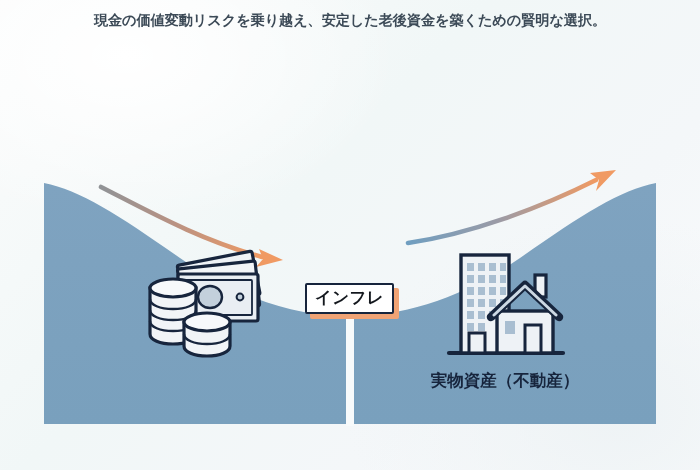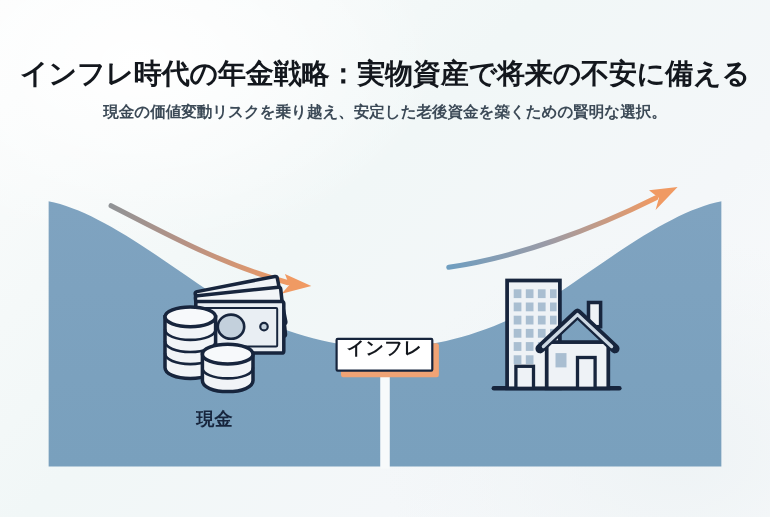--- a/index.html
+++ b/index.html
@@ -70,22 +70,22 @@
     left: 305px;
     top: 283px;
     width: 89px;
     height: 31px;
     box-sizing: border-box;
     background: #ffffff;
     border: 2.2px solid #16243c;
     border-radius: 2px;
     box-shadow: 5px 5px 0 0 #f0a375;
     display: flex;
+    align-items: center;
     justify-content: center;
-    margin-top: 24px;
   }
   .badge-label {
     font-size: 16.5px;
     font-weight: 700;
     color: #13171d;
     letter-spacing: 0.4px;
     line-height: 1;
     white-space: nowrap;
   }
 
@@ -110,21 +110,20 @@
     width: 200px;
     font-size: 16.5px;
   }
 </style>
 </head>
 <body>
 
 <div id="root">
 
   <div class="header">
-    <h1 class="title">インフレ時代の年金戦略：実物資産で将来の不安に備える</h1>
     <p class="subtitle">現金の価値変動リスクを乗り越え、安定した老後資金を築くための賢明な選択。</p>
   </div>
 
   <div class="illustration">
     <svg width="700" height="470" viewBox="0 0 700 470" xmlns="http://www.w3.org/2000/svg">
       <defs>
 
         <linearGradient id="gradDown" x1="0" y1="0" x2="1" y2="0">
           <stop offset="0%" stop-color="#909396"></stop>
           <stop offset="45%" stop-color="#b99283"></stop>
@@ -262,16 +261,16 @@
       </g>
 
       <rect x="346" y="314" width="8" height="112" fill="#f7fafb"></rect>
     </svg>
   </div>
 
   <div class="badge">
     <span class="badge-label">インフレ</span>
   </div>
 
-  <div class="caption caption-cash">現金</div>
-
+
+  <div class="caption caption-real">実物資産（不動産）</div>
 
 </div>
 
 </body></html>

